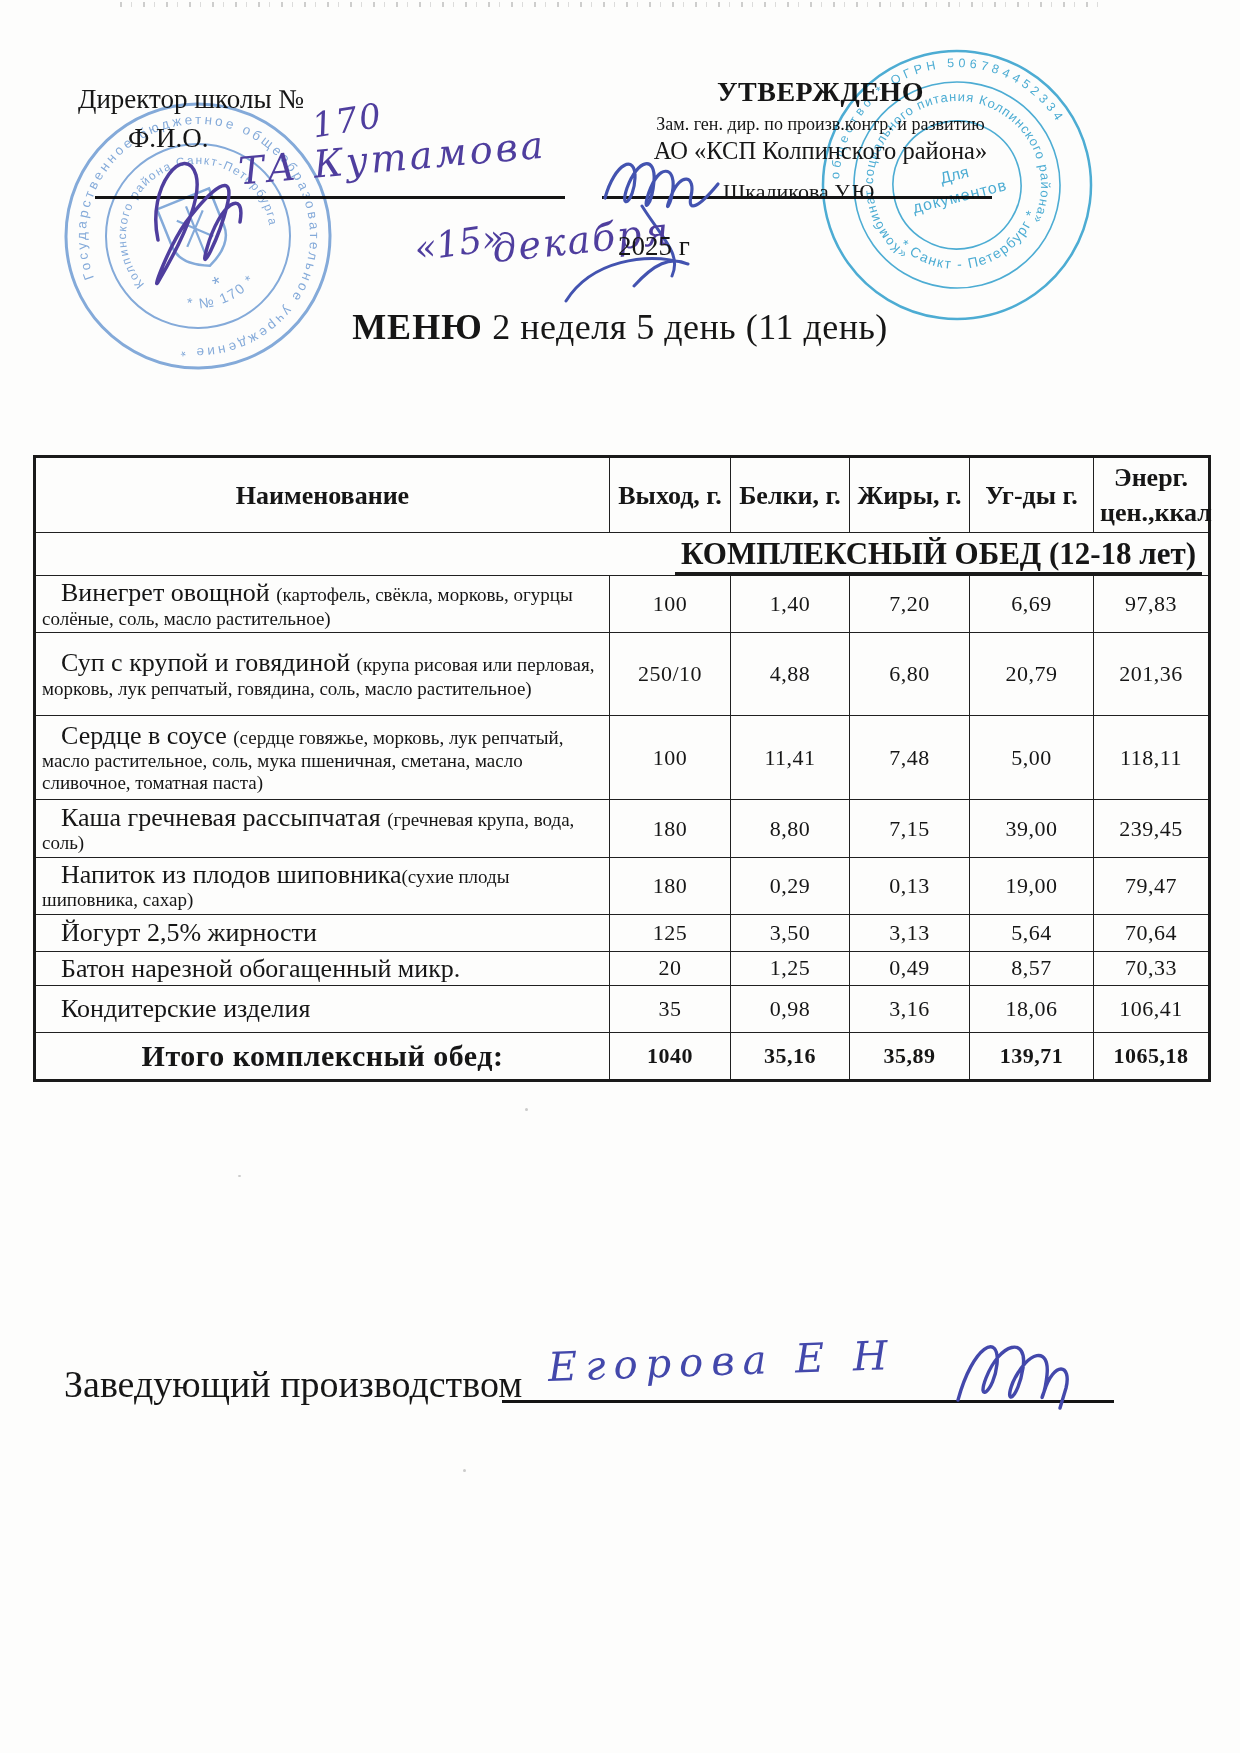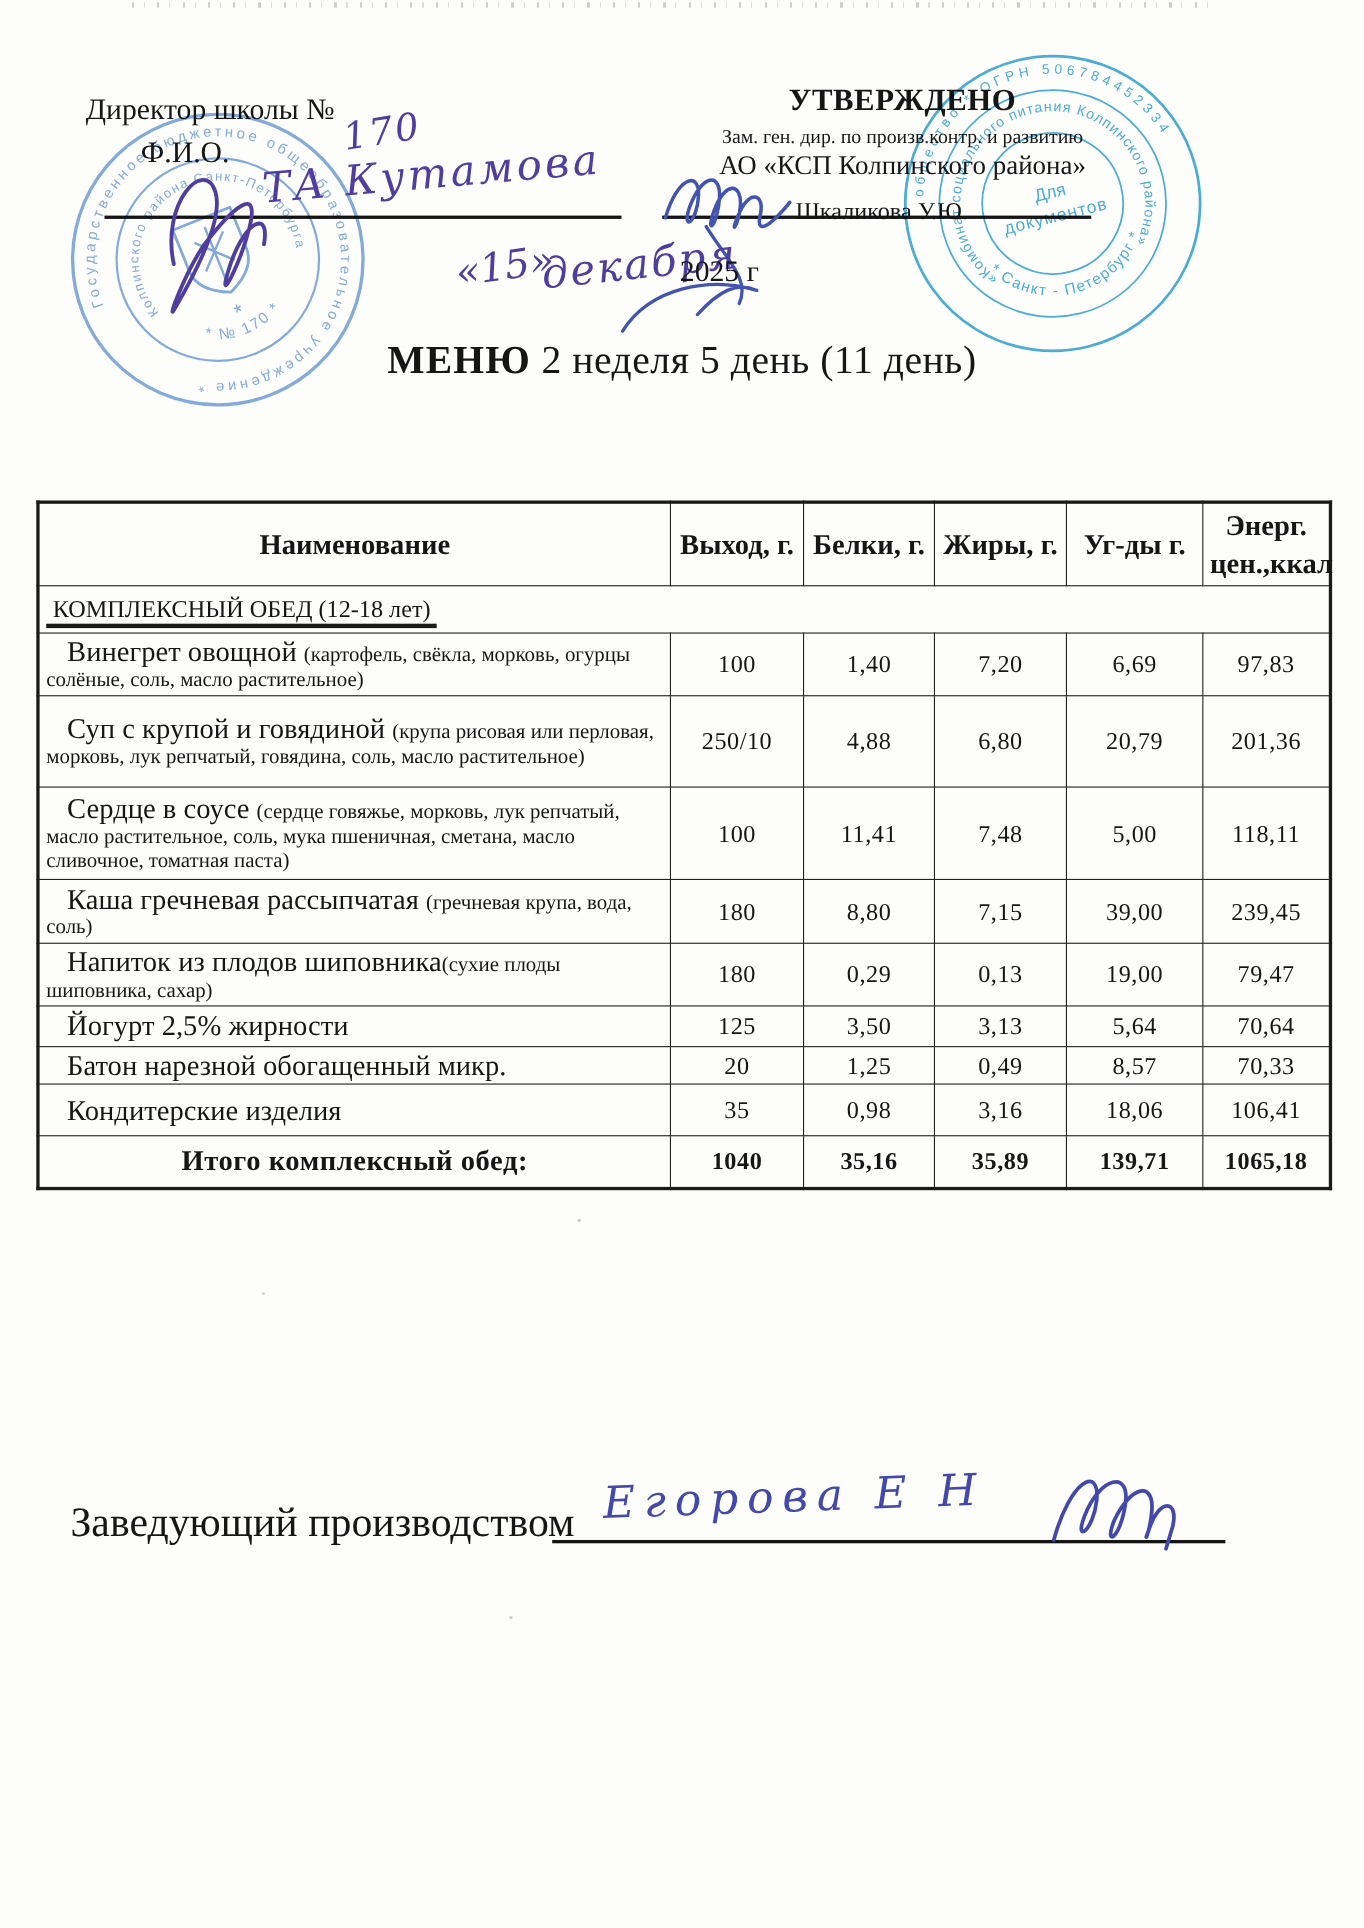--- a/index.html
+++ b/index.html
@@ -42,30 +42,30 @@
   .title{position:absolute;left:0;top:306px;width:100%;text-align:center;font-size:36px;letter-spacing:.5px;}
   .title b{letter-spacing:1px;}
 
   
   table.menu{position:absolute;left:33px;top:455px;width:1175px;border-collapse:collapse;table-layout:fixed;
              border:3px solid #1a1a1a;}
   table.menu td,table.menu th{border:1.7px solid #202020;padding:2px 6px;vertical-align:middle;}
   th.col-h{font-size:26px;font-weight:bold;line-height:1.35;text-align:center;}
   tr.hdr{height:75px;}
   tr.section{height:43px;}
-  td.section-cell{text-align:left;font-size:22px;font-weight:normal;padding:2px 0;}
+  td.section-cell{text-align:right;font-size:31px;font-weight:bold;padding:2px 0;}
   td.section-cell span{border-bottom:4px solid #1a1a1a;padding:0 6px 1px 6px;}
   td.c-name{text-align:left;padding-left:10px;padding-right:8px;}
   .dish{font-size:26px;line-height:1.12;margin-left:19px;}
   .ing{font-size:19px;line-height:1.18;}
   td.num{text-align:center;font-size:22px;letter-spacing:.5px;}
   tr.r0{height:57px}tr.r1{height:83px}tr.r2{height:84px}tr.r3{height:58px}tr.r4{height:55px}
   tr.r5{height:37px}tr.r6{height:33px}tr.r7{height:70px}tr.r8{height:47px}
   tr.total{height:48px;font-weight:bold;}
-  td.total-label{text-align:center;font-size:26px;font-weight:bold;letter-spacing:.5px;}
+  td.total-label{text-align:center;font-size:30px;font-weight:bold;letter-spacing:.5px;}
   tr.total td.num{font-weight:bold;}
 
   
   .footer-label{position:absolute;left:64px;top:1362px;font-size:38px;font-weight:normal;}
   .footer-line{position:absolute;left:502px;top:1400px;width:612px;border-top:3px solid #141414;}
 </style>
 </head>
 <body>
 
 <div class="page">

